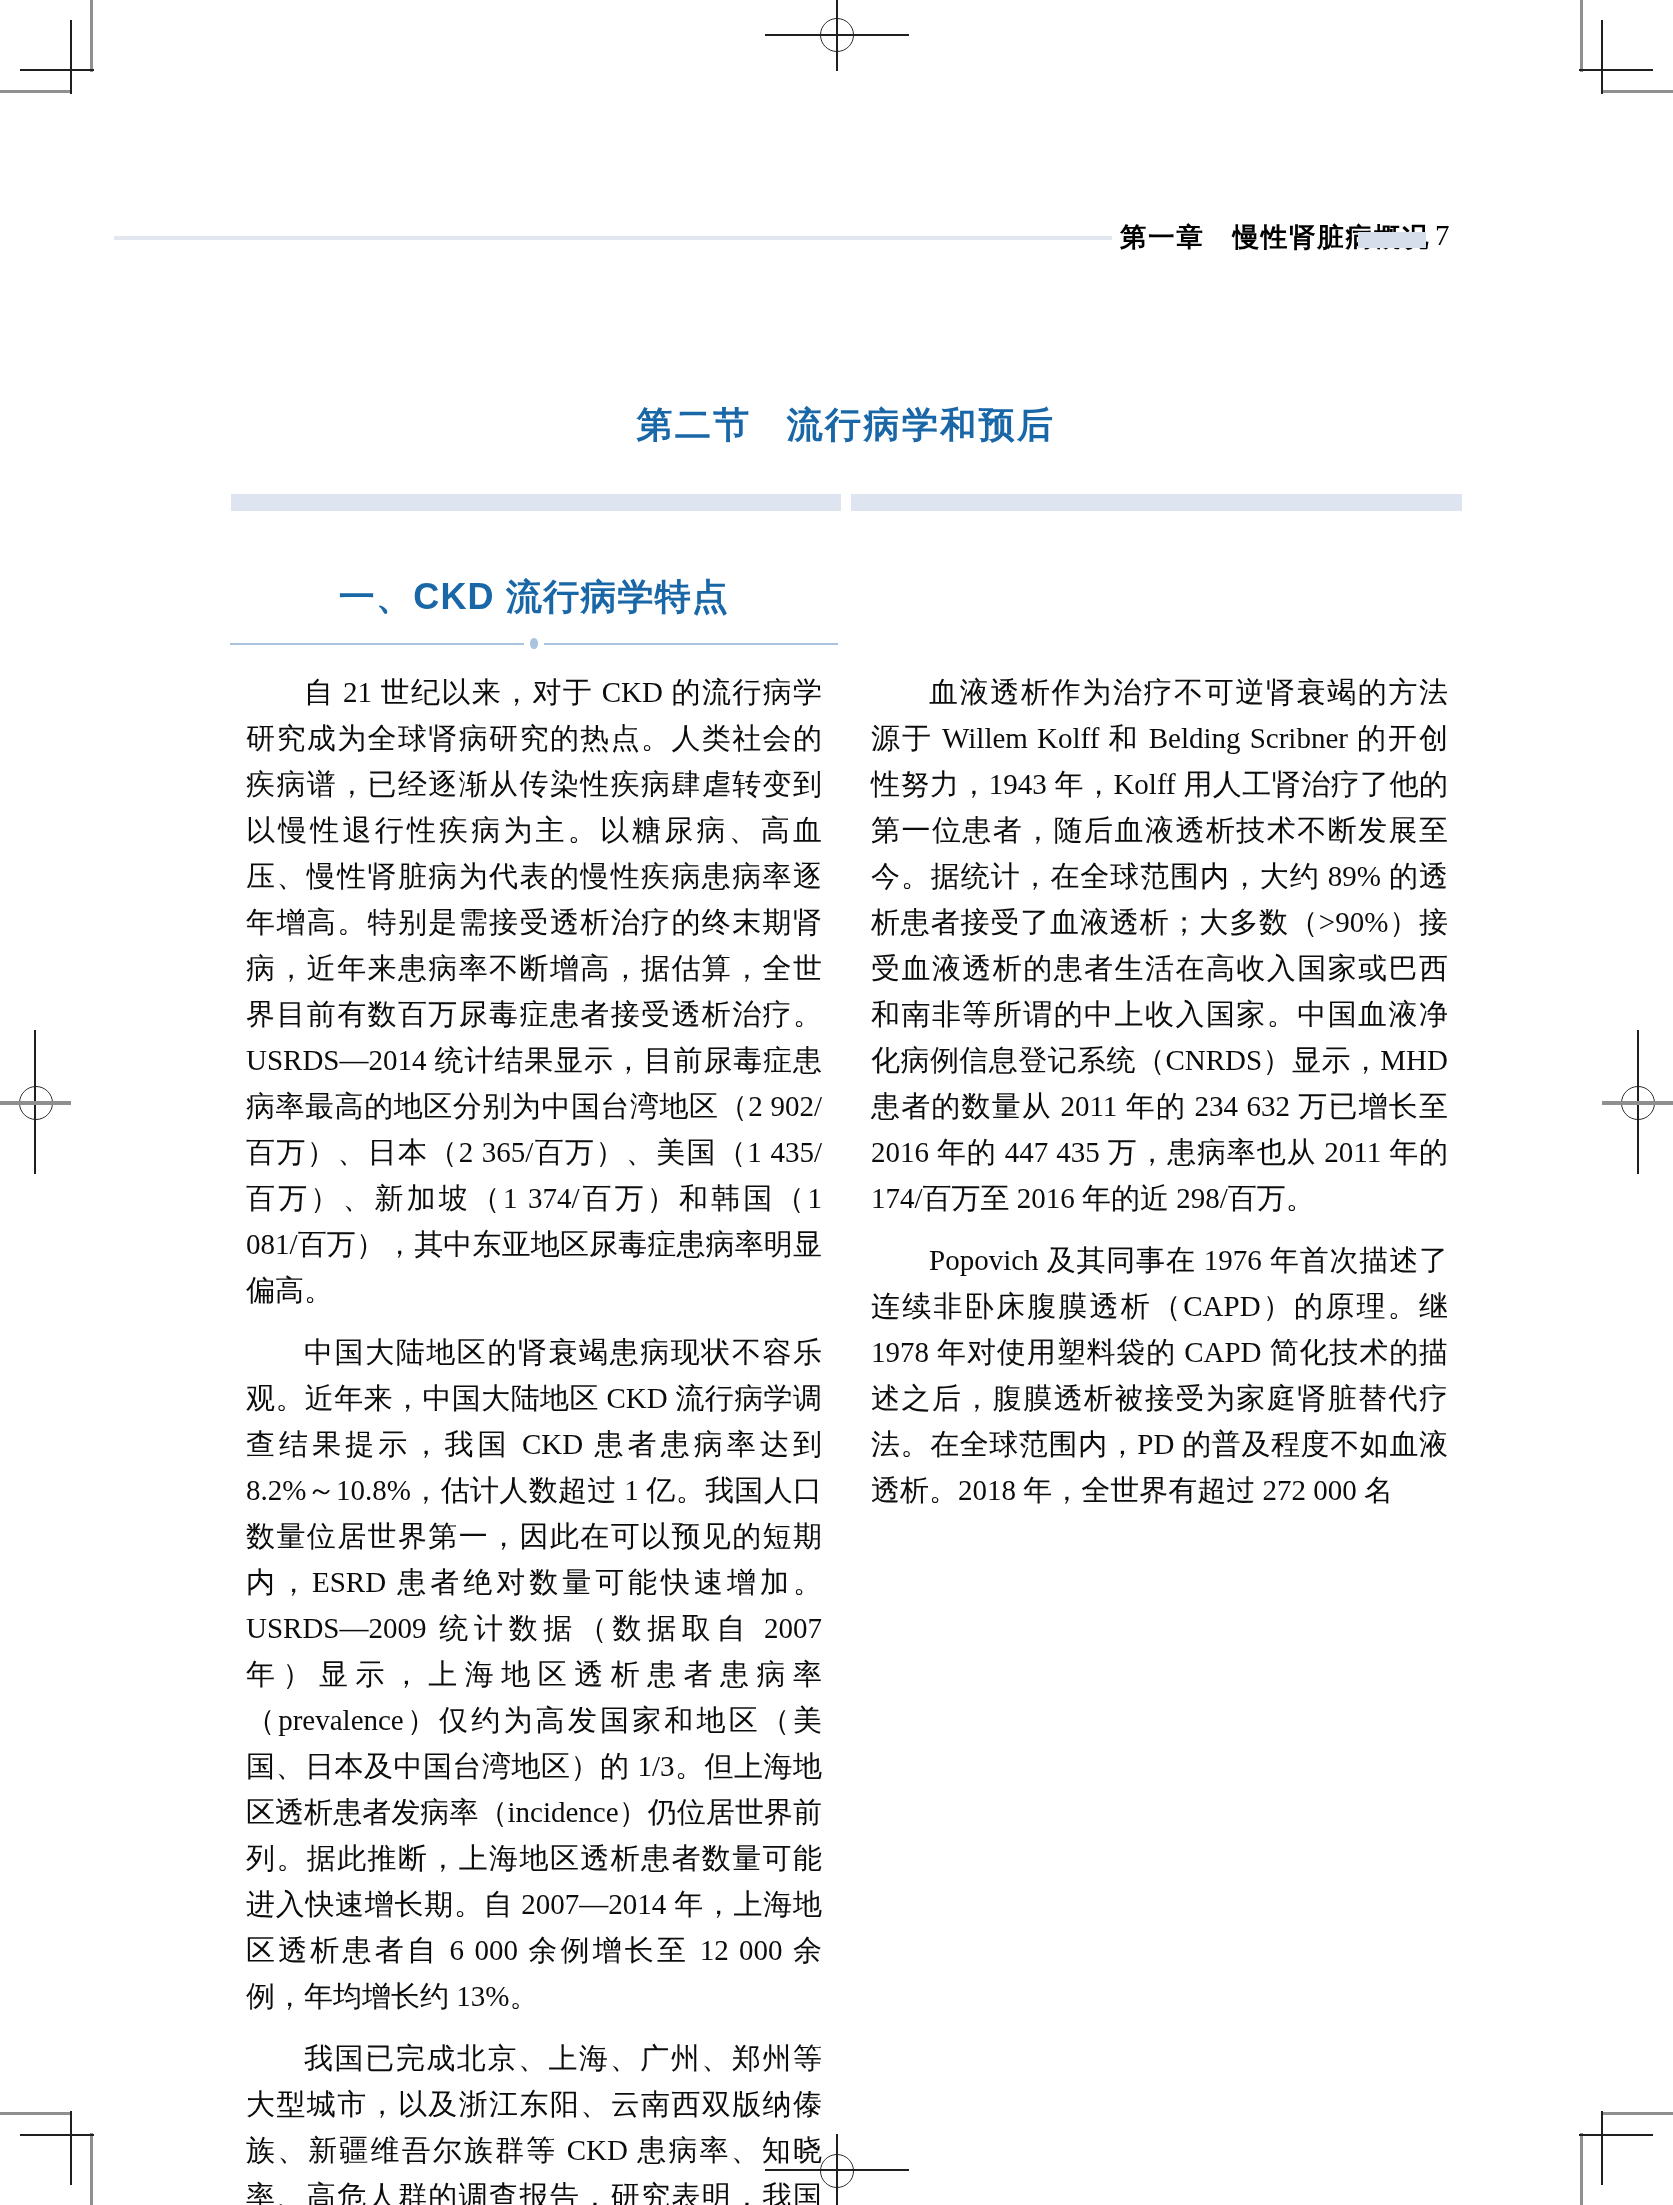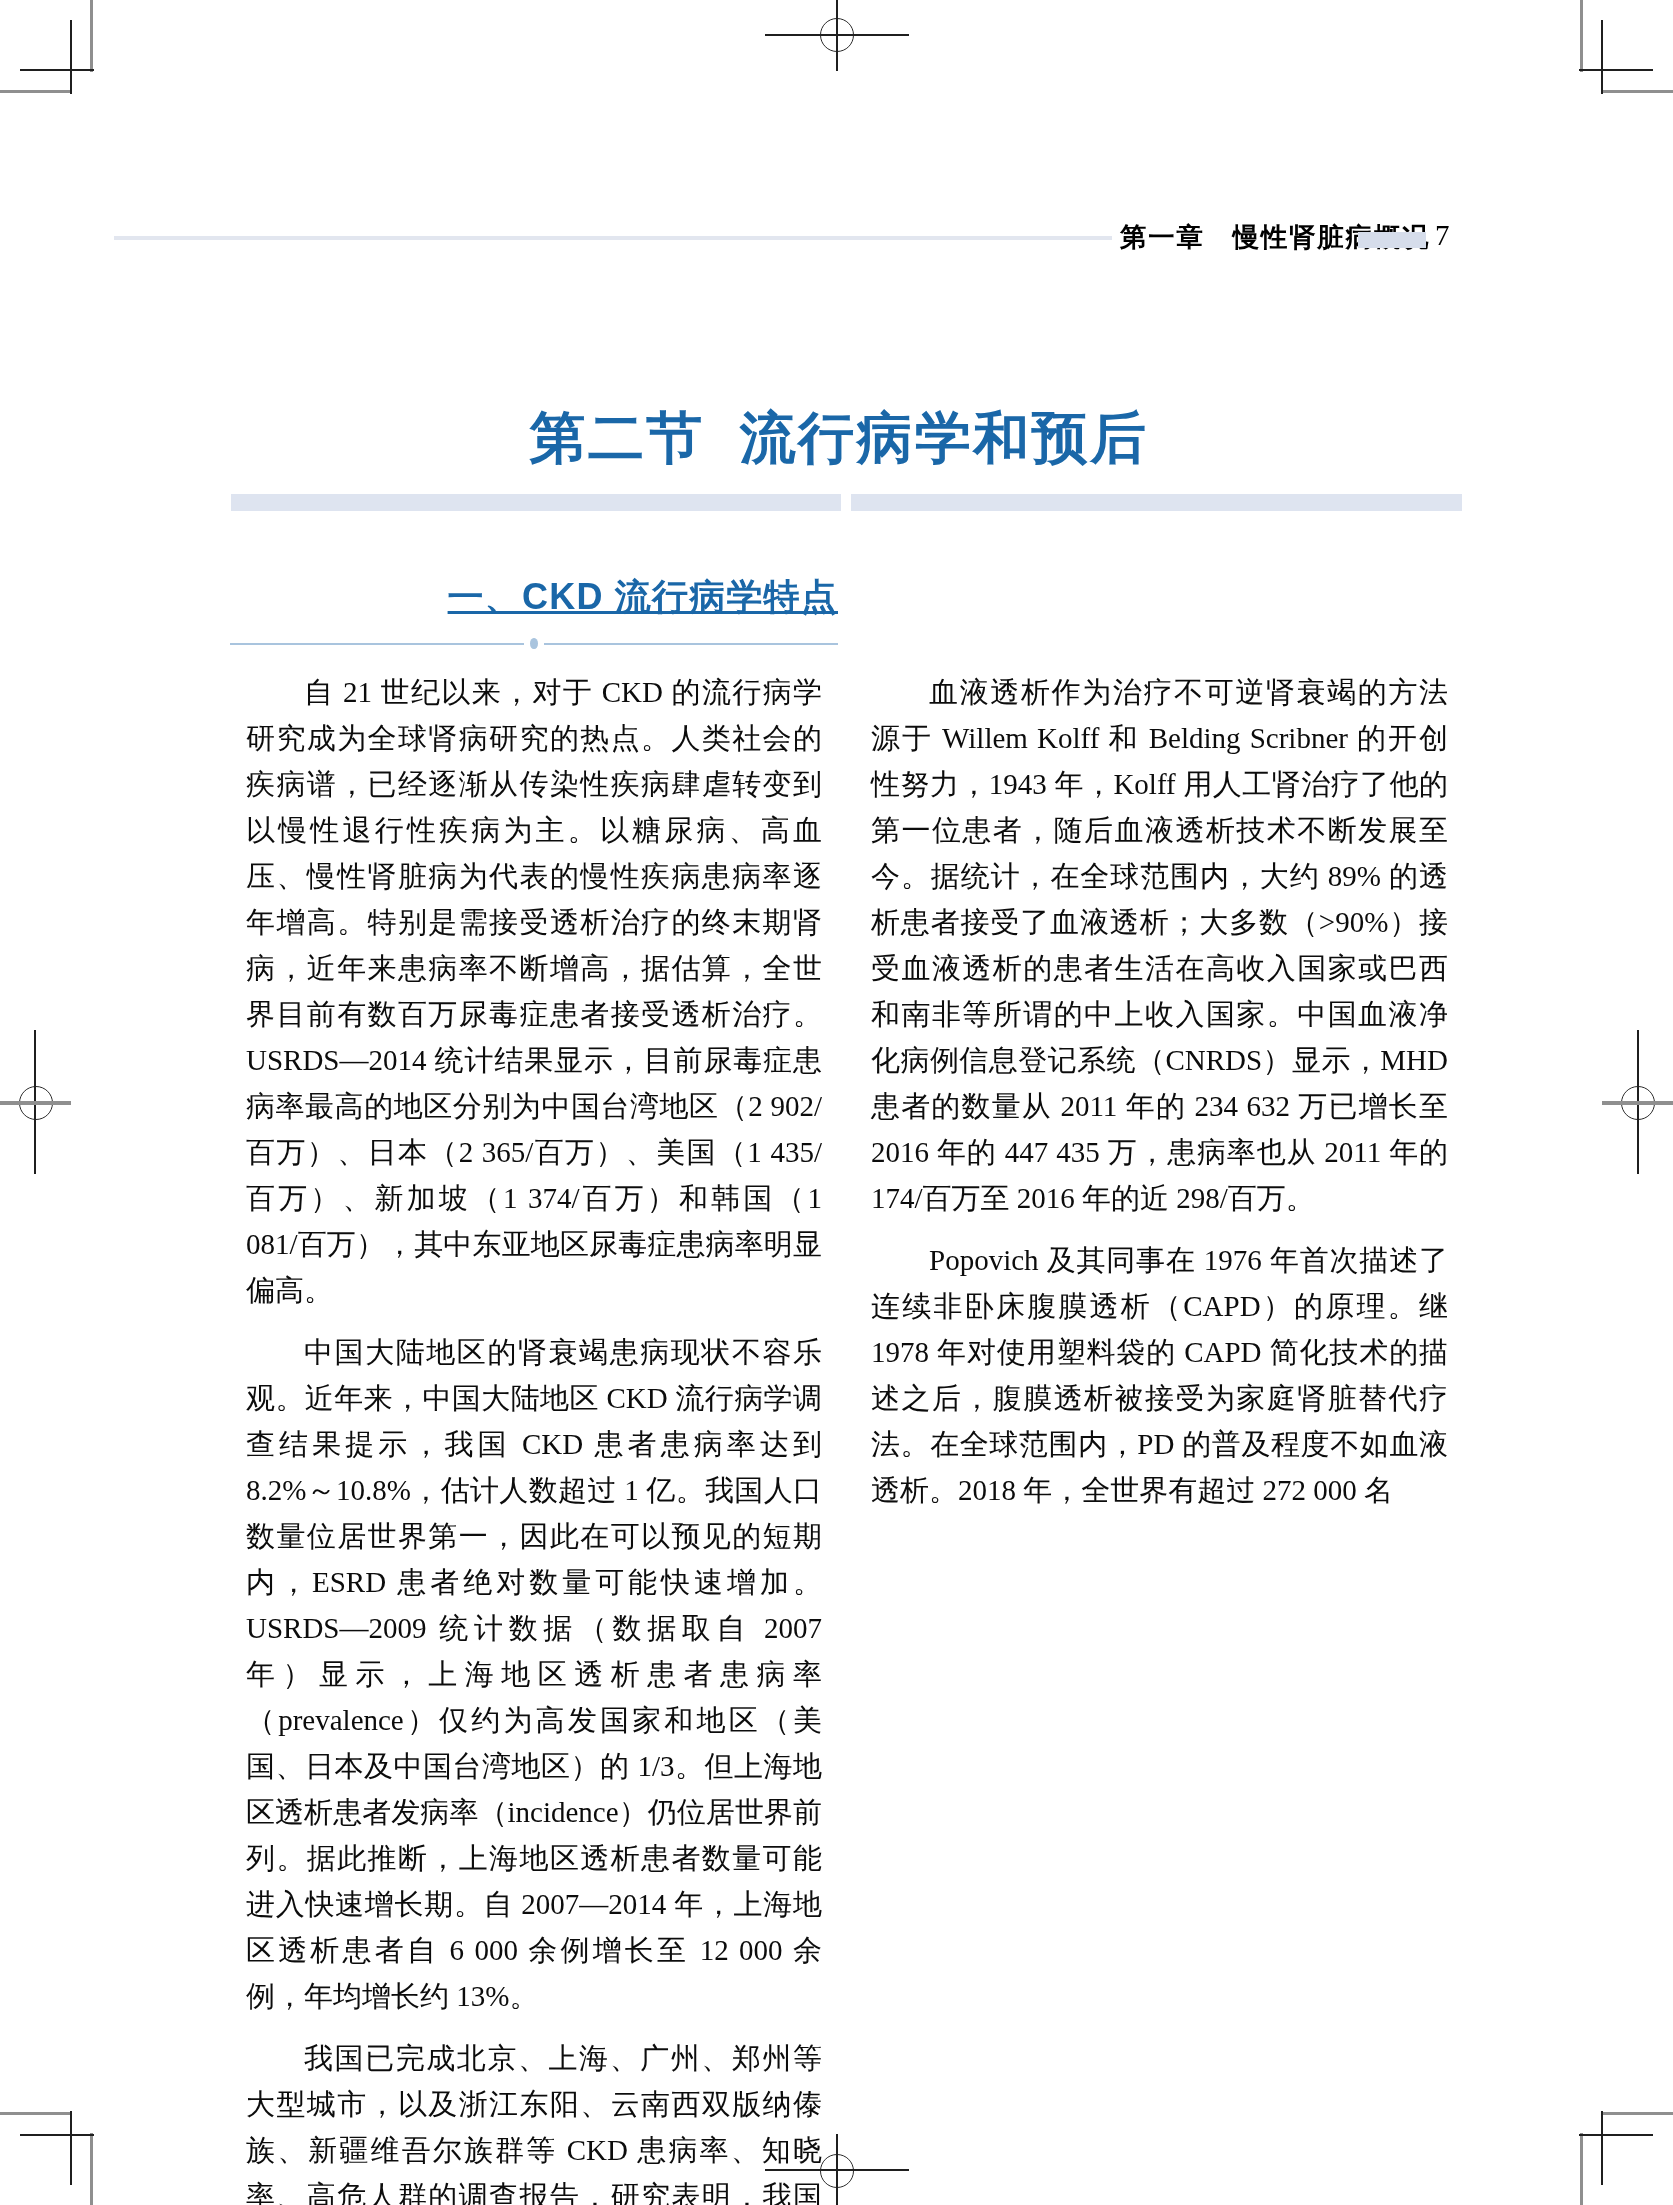--- a/index.html
+++ b/index.html
@@ -22,33 +22,33 @@
   
   .header-rule{position:absolute;left:114px;top:236px;width:998px;height:3.6px;background:#E2E6EF;}
   .header-text{
     position:absolute;left:1120px;top:220px;font-size:26.4px;letter-spacing:1.8px;
     font-weight:700;color:#000;white-space:nowrap;
   }
   .header-bar{position:absolute;left:1358px;top:232px;width:68px;height:15.6px;background:#D6DDEB;}
   .page-num{position:absolute;left:1435px;top:219px;font-size:29px;color:#000;}
   
   .section-title{
-    position:absolute;left:223px;top:401px;width:1232px;text-align:center;
+    position:absolute;left:230px;top:401px;width:1232px;text-align:center;
     font-family:"Liberation Sans","DejaVu Sans",sans-serif;font-weight:bold;
-    font-size:56px;color:#1A67A8;letter-spacing:2.4px;white-space:nowrap;
+    font-size:36px;color:#1A67A8;letter-spacing:2.4px;white-space:nowrap;
   }
   .section-title .prefix{margin-right:35px;}
   .title-bar{position:absolute;top:494px;height:17px;background:#DEE4F0;}
   #bar-left{left:231px;width:610px;}
   #bar-right{left:851px;width:611px;}
   
   .subsection{
-    position:absolute;left:230px;top:573px;width:608px;text-align:right;
+    position:absolute;left:230px;top:573px;width:608px;text-align:center;
     font-family:"Liberation Sans","DejaVu Sans",sans-serif;font-weight:bold;
-    font-size:36px;color:#1A67A8;letter-spacing:1.2px;white-space:nowrap;text-decoration:underline;
+    font-size:36px;color:#1A67A8;letter-spacing:1.2px;white-space:nowrap;
   }
   .divider{position:absolute;left:230px;top:638px;width:608px;display:flex;align-items:center;}
   .divider .seg{flex:1;height:1.8px;background:#A9C4DE;}
   .divider .dot{width:7.8px;height:11.4px;border-radius:50%;background:#A9C4DE;margin:0 6px;flex:0 0 auto;}
   
   .col{
     position:absolute;top:653px;width:608px;
     font-size:29px;line-height:46px;text-align:justify;
     font-family:"Liberation Serif","DejaVu Serif",serif;color:#0c0c0c;
   }

